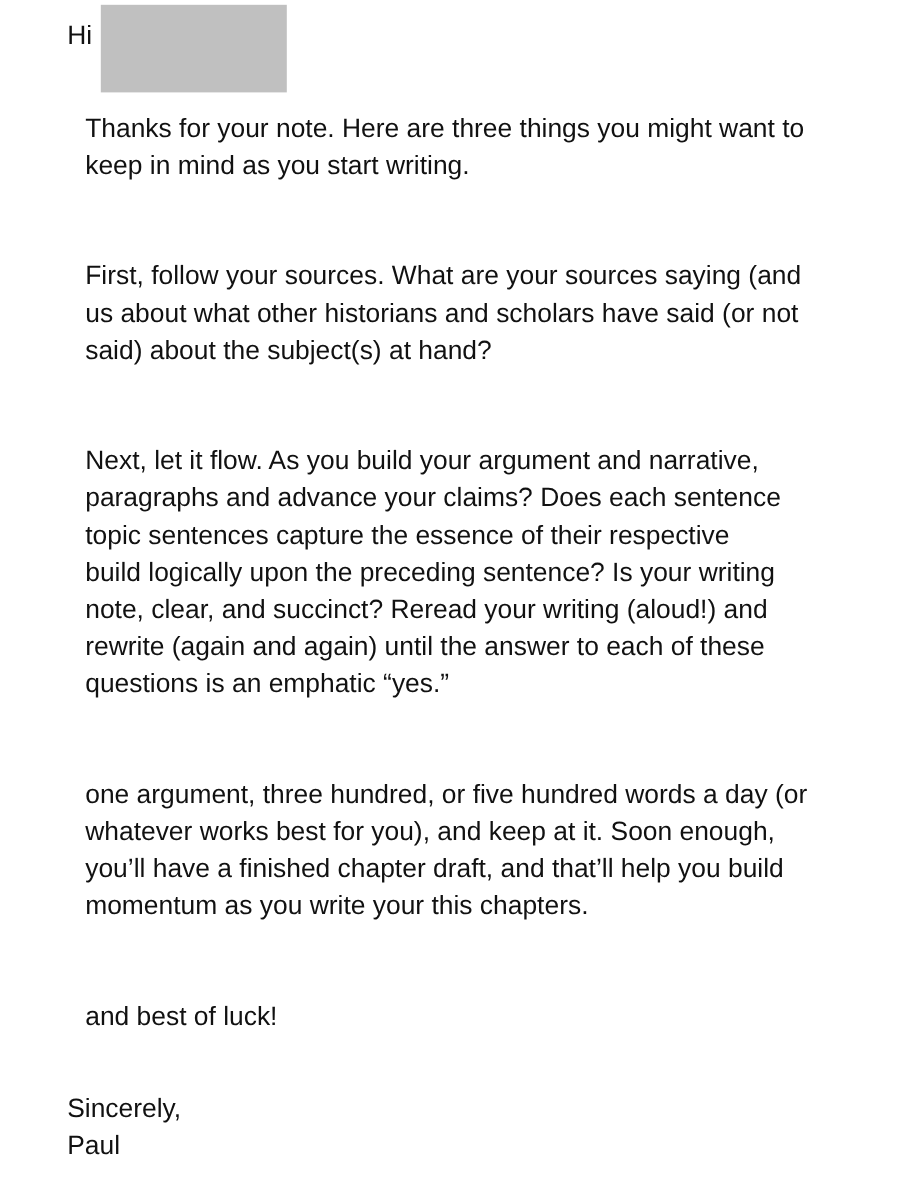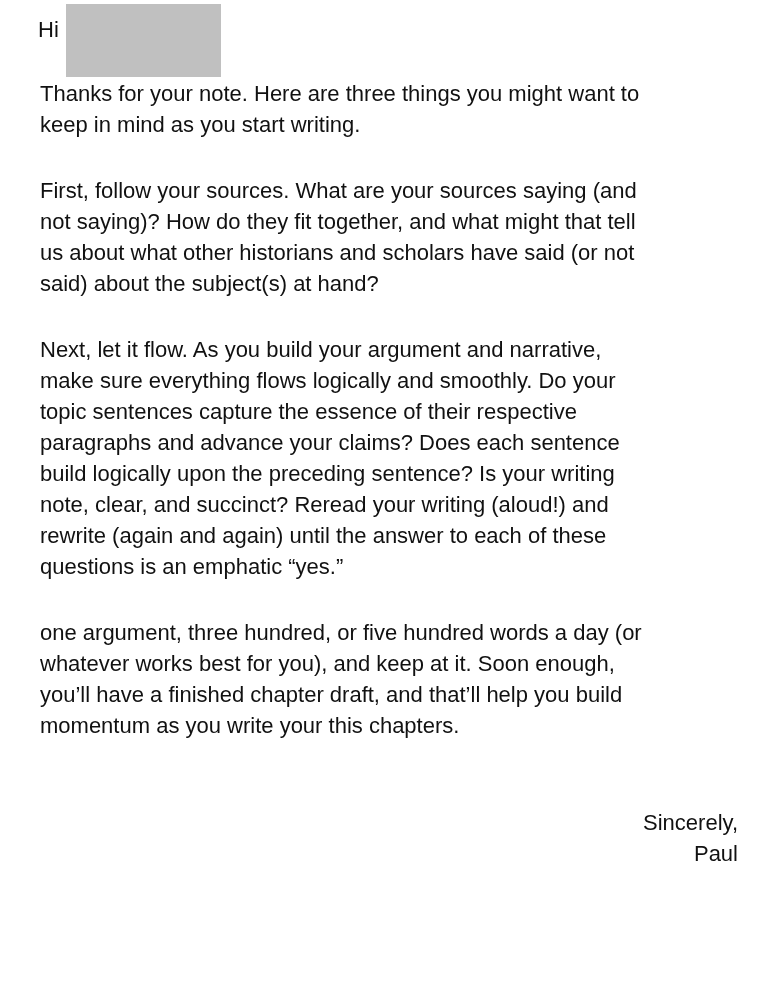--- a/index.html
+++ b/index.html
@@ -12,91 +12,90 @@
       height: 1000px;
       position: relative;
       overflow: hidden;
       font-family: "Liberation Sans", "DejaVu Sans", sans-serif;
       color: #111111;
       font-size: 22px;
       line-height: 31px;
     }
     .letter {
       position: absolute;
-      left: 38px;
+      left: 56px;
       top: 14px;
       width: 700px;
     }
     .greeting-row {
       height: 31px;
       position: relative;
     }
     .redaction {
       position: absolute;
       left: 28px;
       top: -10px;
       width: 155px;
       height: 73px;
       background: #c0c0c0;
     }
     .para {
-      margin: 2px;
+      margin: 15px;
     }
     .para .line {
       display: block;
       white-space: nowrap;
     }
     .gap { height: 31px; }
-    .closing .line { display: block; text-align: right; }
+    .closing .line { display: block; }
   </style>
 </head>
 <body>
 
 <div class="letter">
   <div class="greeting-row">
     <span>Hi</span>
     <div class="redaction" style="background: rgb(192, 192, 192);"></div>
   </div>
   <div class="gap"></div>
 
   <p class="para">
     <span class="line">Thanks for your note. Here are three things you might want to</span>
     <span class="line">keep in mind as you start writing.</span>
   </p>
   <div class="gap"></div>
 
   <p class="para">
     <span class="line">First, follow your sources. What are your sources saying (and</span>
-    <span class="line">not saying)? How do they fit together, and what might that tell</span>
     <span class="line">us about what other historians and scholars have said (or not</span>
     <span class="line">said) about the subject(s) at hand?</span>
   </p>
   <div class="gap"></div>
 
   <p class="para">
     <span class="line">Next, let it flow. As you build your argument and narrative,</span>
-    <span class="line">make sure everything flows logically and smoothly. Do your</span>
+    <span class="line">paragraphs and advance your claims? Does each sentence</span>
     <span class="line">topic sentences capture the essence of their respective</span>
-    <span class="line">paragraphs and advance your claims? Does each sentence</span>
     <span class="line">build logically upon the preceding sentence? Is your writing</span>
     <span class="line">note, clear, and succinct? Reread your writing (aloud!) and</span>
     <span class="line">rewrite (again and again) until the answer to each of these</span>
     <span class="line">questions is an emphatic “yes.”</span>
   </p>
   <div class="gap"></div>
 
   <p class="para">
     <span class="line">one argument, three hundred, or five hundred words a day (or</span>
     <span class="line">whatever works best for you), and keep at it. Soon enough,</span>
     <span class="line">you’ll have a finished chapter draft, and that’ll help you build</span>
     <span class="line">momentum as you write your this chapters.</span>
   </p>
   <div class="gap"></div>
 
   <p class="para">
+    <span class="line">and best of luck!</span>
   </p>
   <div class="gap"></div>
 
   <div class="closing">
     <span class="line">Sincerely,</span>
     <span class="line">Paul</span>
   </div>
 </div>
 
 </body></html>

